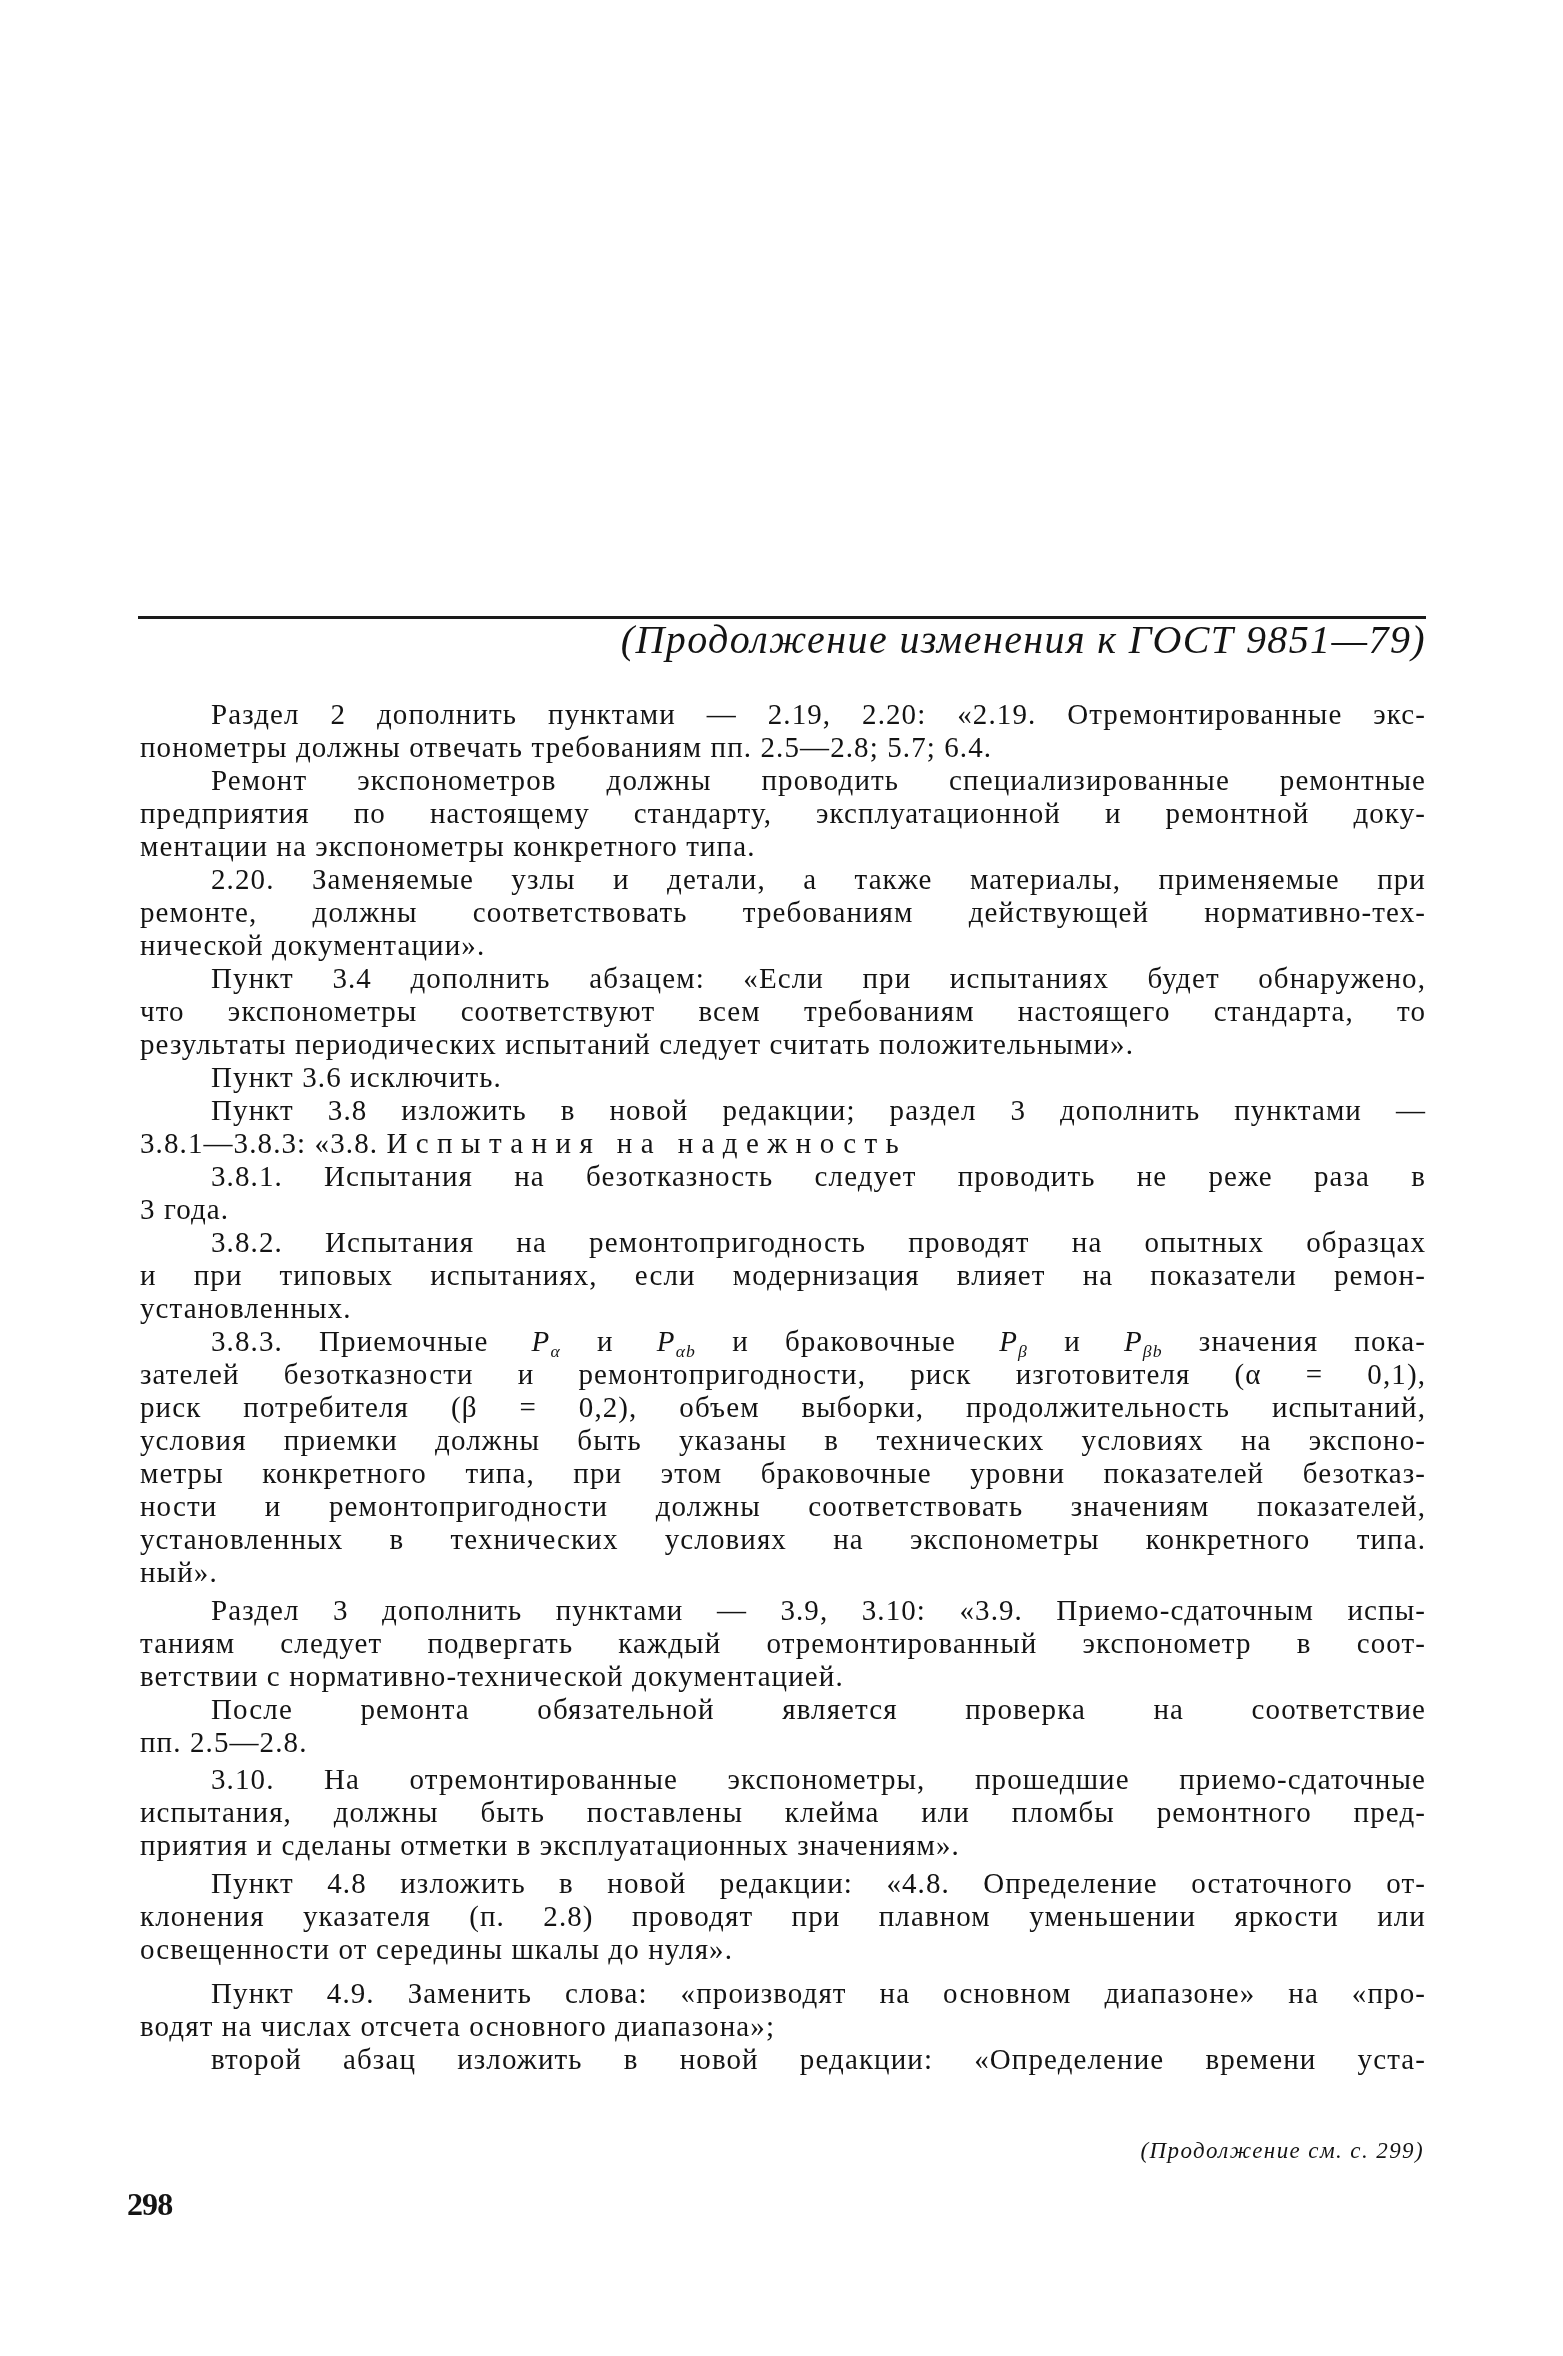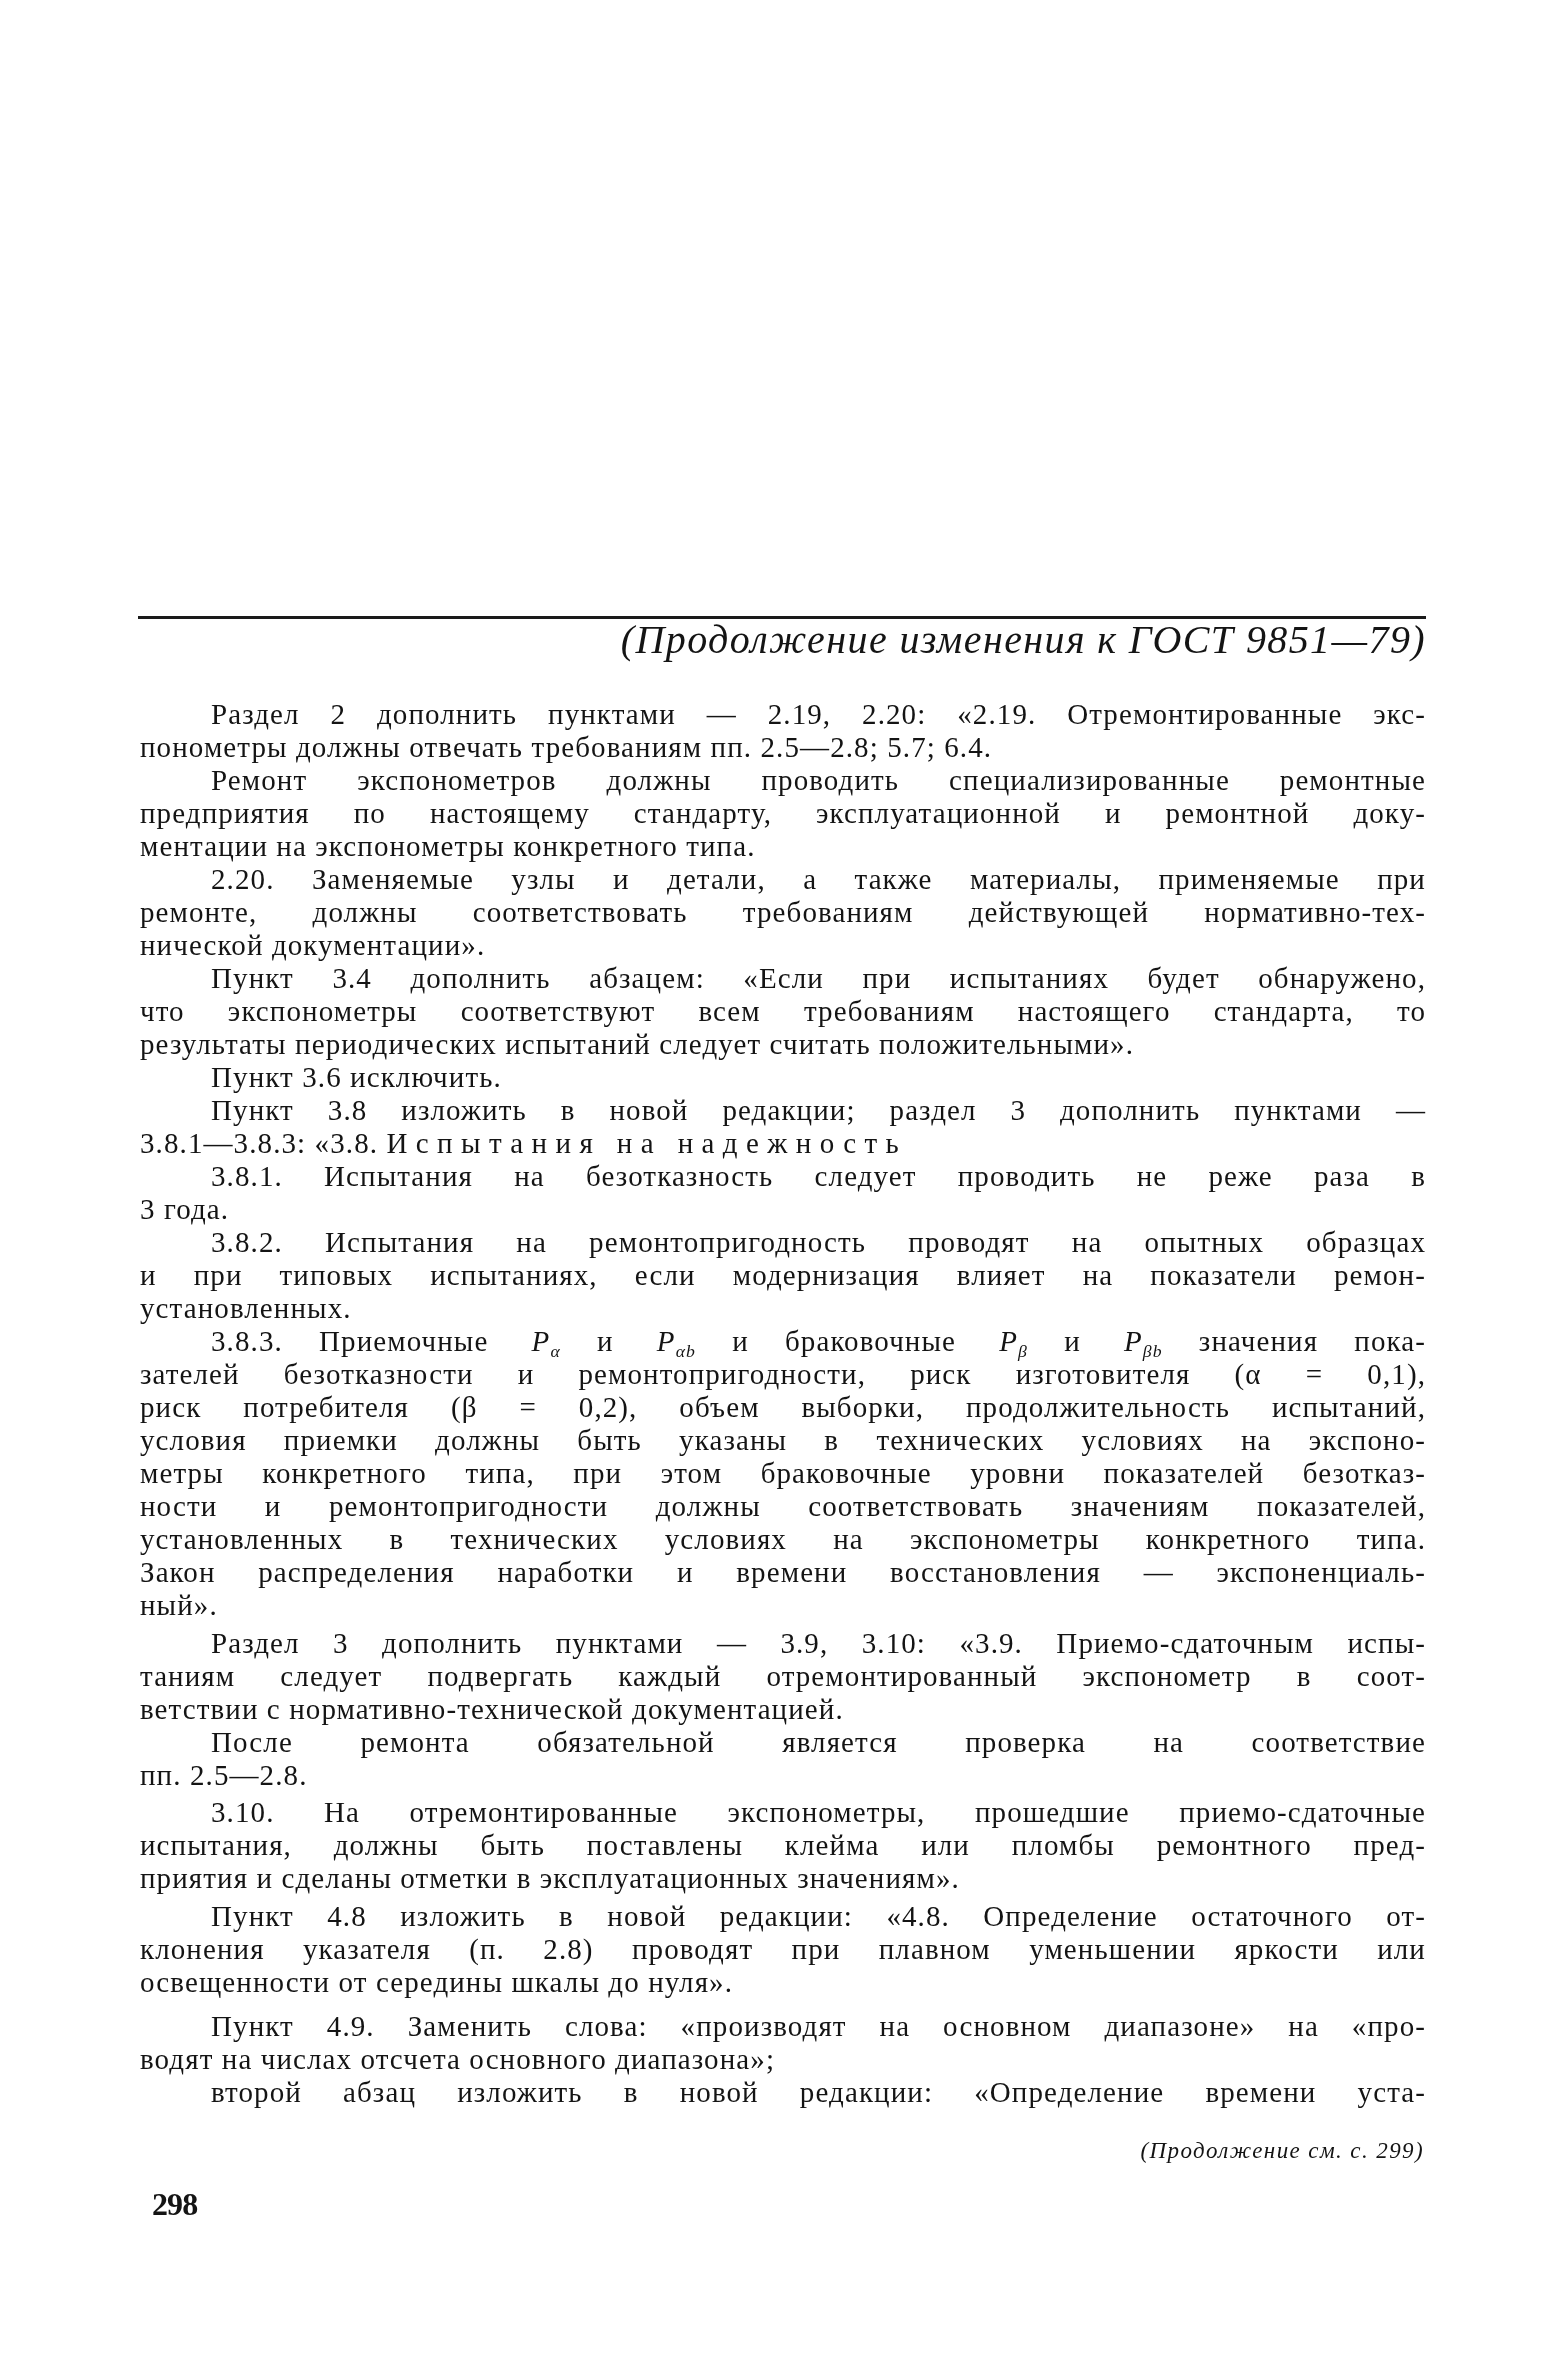--- a/index.html
+++ b/index.html
@@ -11,21 +11,21 @@
   .ln { display: block; height: 33px; line-height: 33px; font-size: 29px; letter-spacing: 1.1px;
         text-align: justify; text-align-last: justify; white-space: nowrap; overflow: visible; }
   .ln.last { text-align-last: left; }
   .ln.ind { padding-left: 71px; }
   .gap { display: block; }
   .g5 { height: 4.7px; } .g12 { height: 11.2px; }
   .spaced { letter-spacing: 8.4px; }
   .sub { font-style: italic; margin-left: 7px; }
   .sub sub { font-size: 17.7px; vertical-align: -5.6px; }
   .cont { position: absolute; right: 139px; top: 2134px; font-style: italic; font-size: 23px; letter-spacing: 1.4px; line-height: 34px; }
-  .pageno { position: absolute; left: 152px; top: 2186px; font-weight: bold; font-size: 32px; line-height: 37px; letter-spacing: -0.9px; }
+  .pageno { position: absolute; left: 127px; top: 2186px; font-weight: bold; font-size: 32px; line-height: 37px; letter-spacing: -0.9px; }
 </style>
 </head>
 <body>
 
 <div class="rule"></div>
 <div class="runhead">(Продолжение изменения к ГОСТ 9851—79)</div>
 
 <div class="body">
   <span class="ln ind">Раздел 2 дополнить пунктами — 2.19, 2.20: «2.19. Отремонтированные экс-</span>
   <span class="ln last">понометры должны отвечать требованиям пп. 2.5—2.8; 5.7; 6.4.</span>
@@ -46,21 +46,20 @@
   <span class="ln ind">3.8.2. Испытания на ремонтопригодность проводят на опытных образцах</span>
   <span class="ln">и при типовых испытаниях, если модернизация влияет на показатели ремон-</span>
   <span class="ln last">установленных.</span>
   <span class="ln ind"><span>3.8.3. Приемочные</span> <span class="sub"><span>P</span><sub>α</sub></span> <span>и</span> <span class="sub"><span>P</span><sub>αb</sub></span> <span>и браковочные</span> <span class="sub"><span>P</span><sub>β</sub></span> <span>и</span> <span class="sub"><span>P</span><sub>βb</sub></span> <span>значения пока-</span></span>
   <span class="ln">зателей безотказности и ремонтопригодности, риск изготовителя (α = 0,1),</span>
   <span class="ln">риск потребителя (β = 0,2), объем выборки, продолжительность испытаний,</span>
   <span class="ln">условия приемки должны быть указаны в технических условиях на экспоно-</span>
   <span class="ln">метры конкретного типа, при этом браковочные уровни показателей безотказ-</span>
   <span class="ln">ности и ремонтопригодности должны соответствовать значениям показателей,</span>
   <span class="ln">установленных в технических условиях на экспонометры конкретного типа.</span>
-  <span class="ln">Закон распределения наработки и времени восстановления — экспоненциаль-</span>
   <span class="ln last">ный».</span>
   <span class="gap g5"></span>
   <span class="ln ind">Раздел 3 дополнить пунктами — 3.9, 3.10: «3.9. Приемо-сдаточным испы-</span>
   <span class="ln">таниям следует подвергать каждый отремонтированный экспонометр в соот-</span>
   <span class="ln last">ветствии с нормативно-технической документацией.</span>
   <span class="ln ind">После ремонта обязательной является проверка на соответствие</span>
   <span class="ln last">пп. 2.5—2.8.</span>
   <span class="gap g5"></span>
   <span class="ln ind">3.10. На отремонтированные экспонометры, прошедшие приемо-сдаточные</span>
   <span class="ln">испытания, должны быть поставлены клейма или пломбы ремонтного пред-</span>

